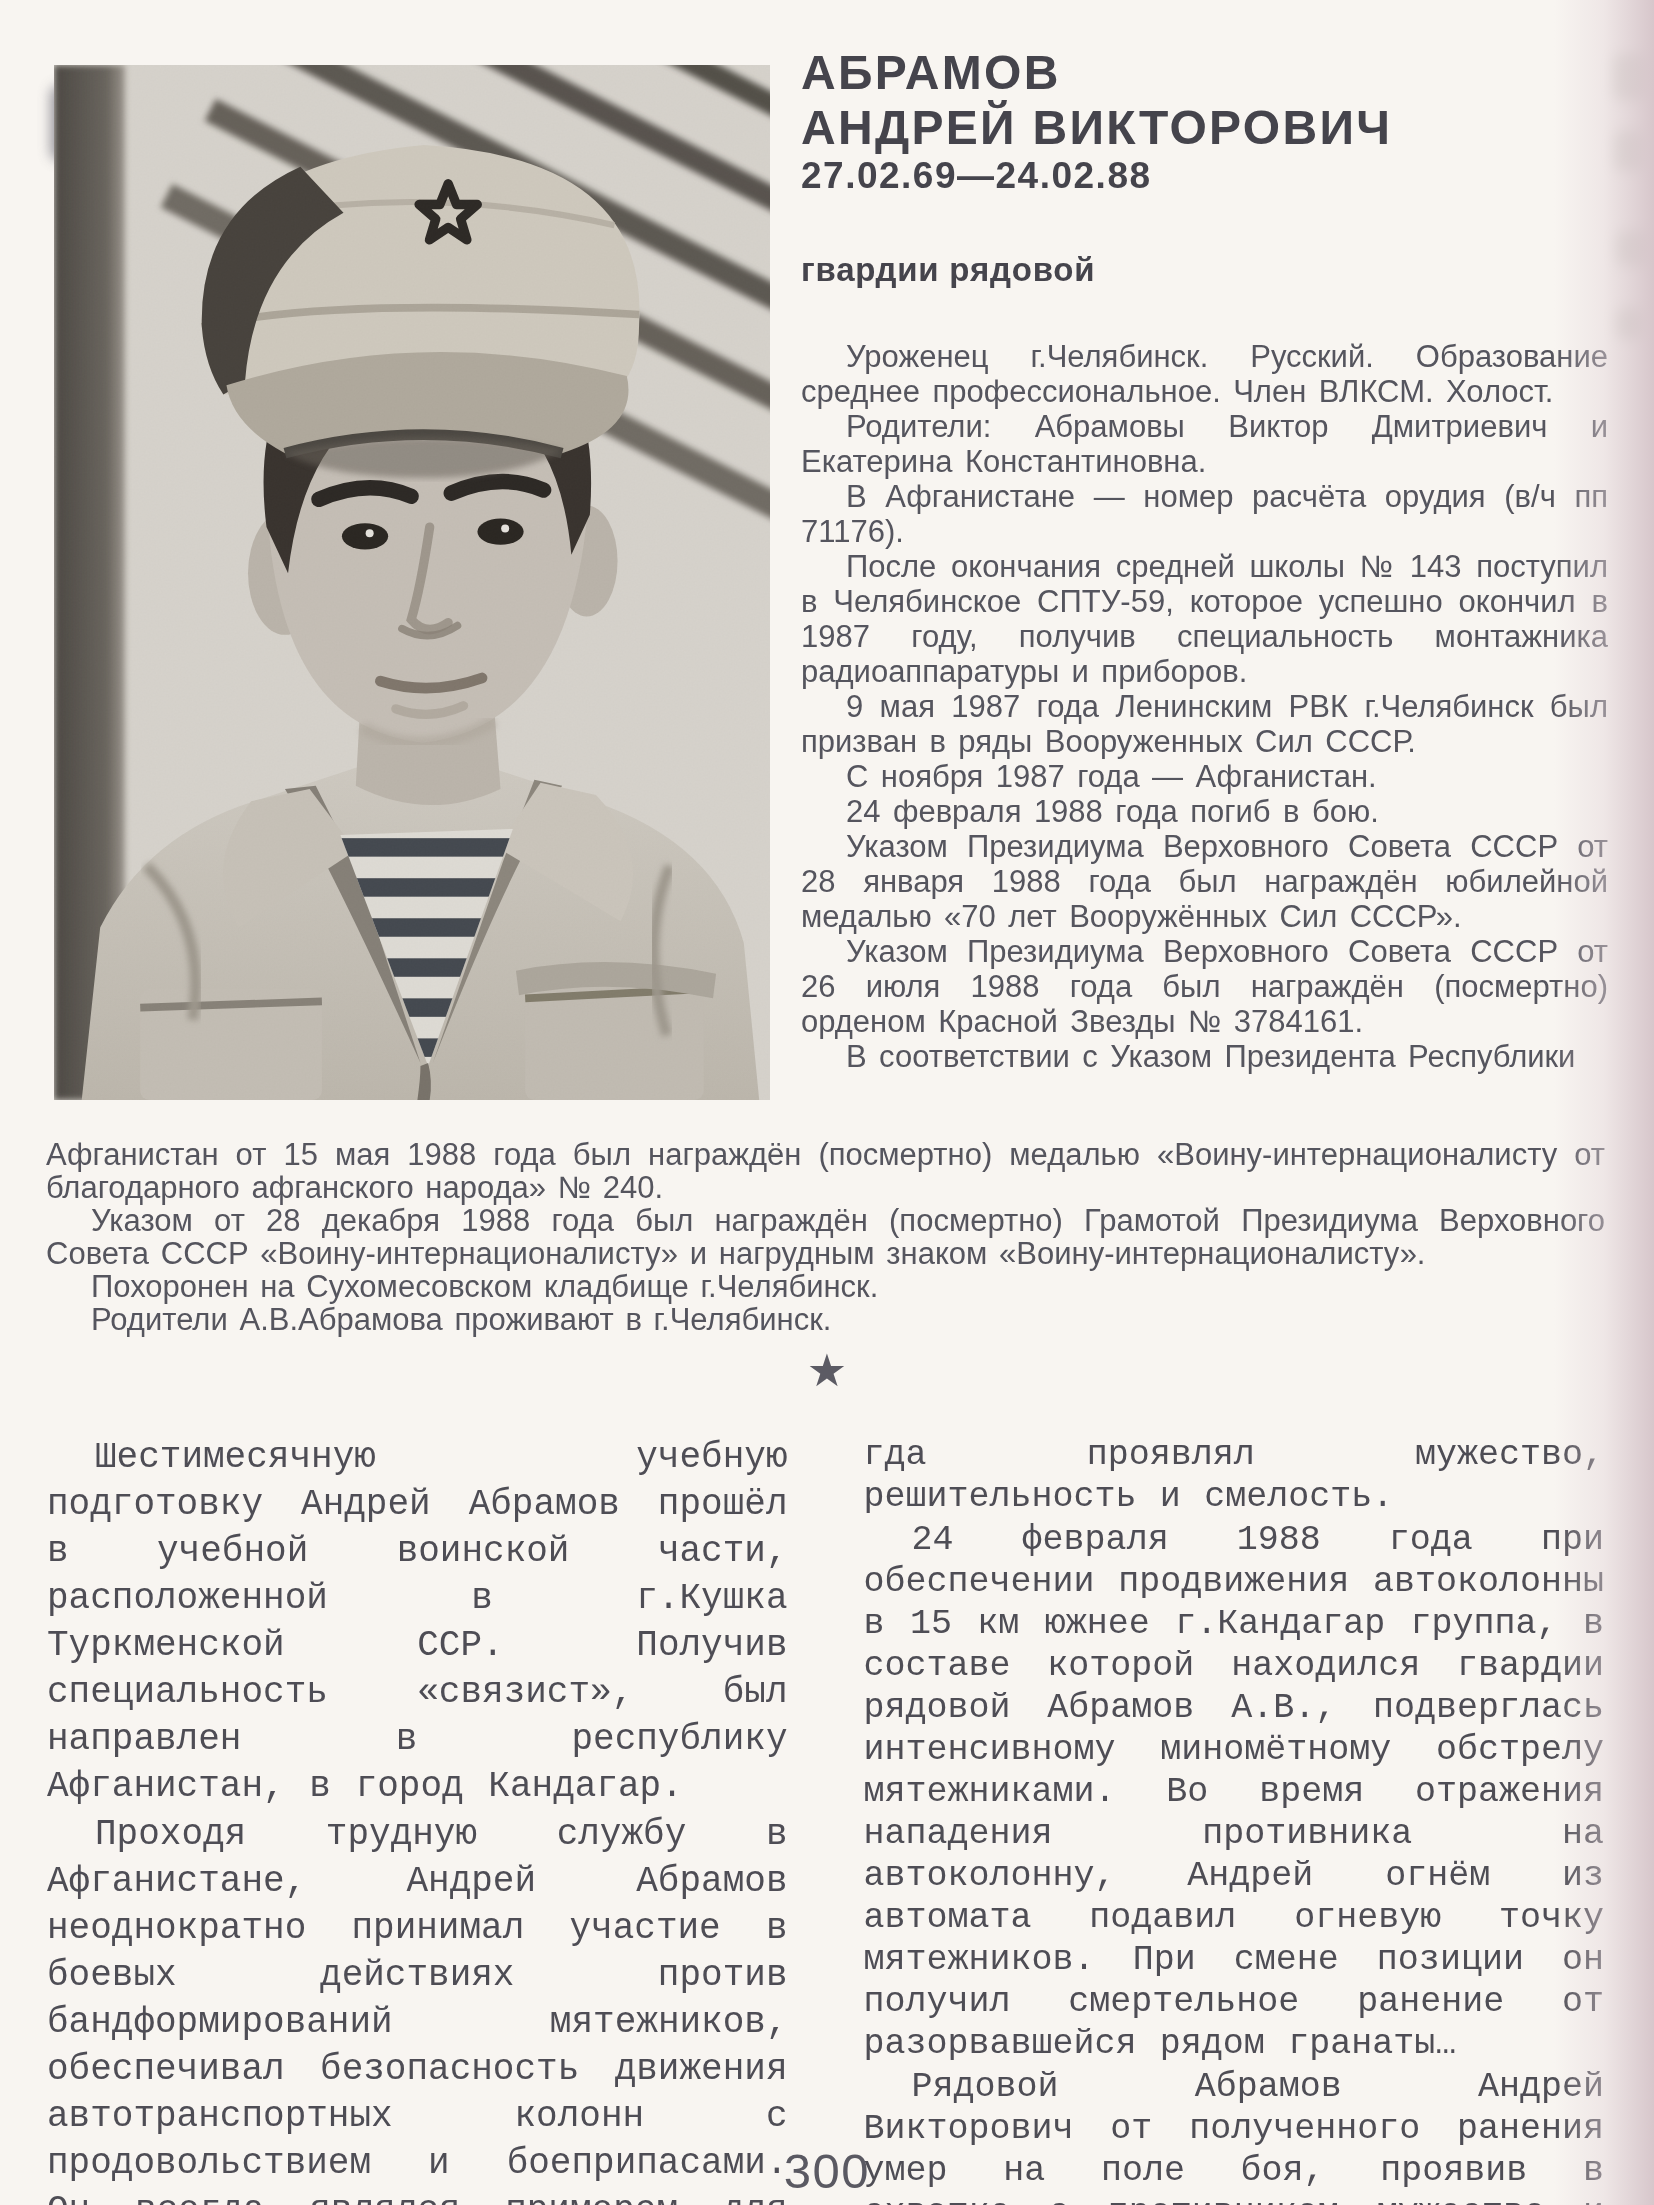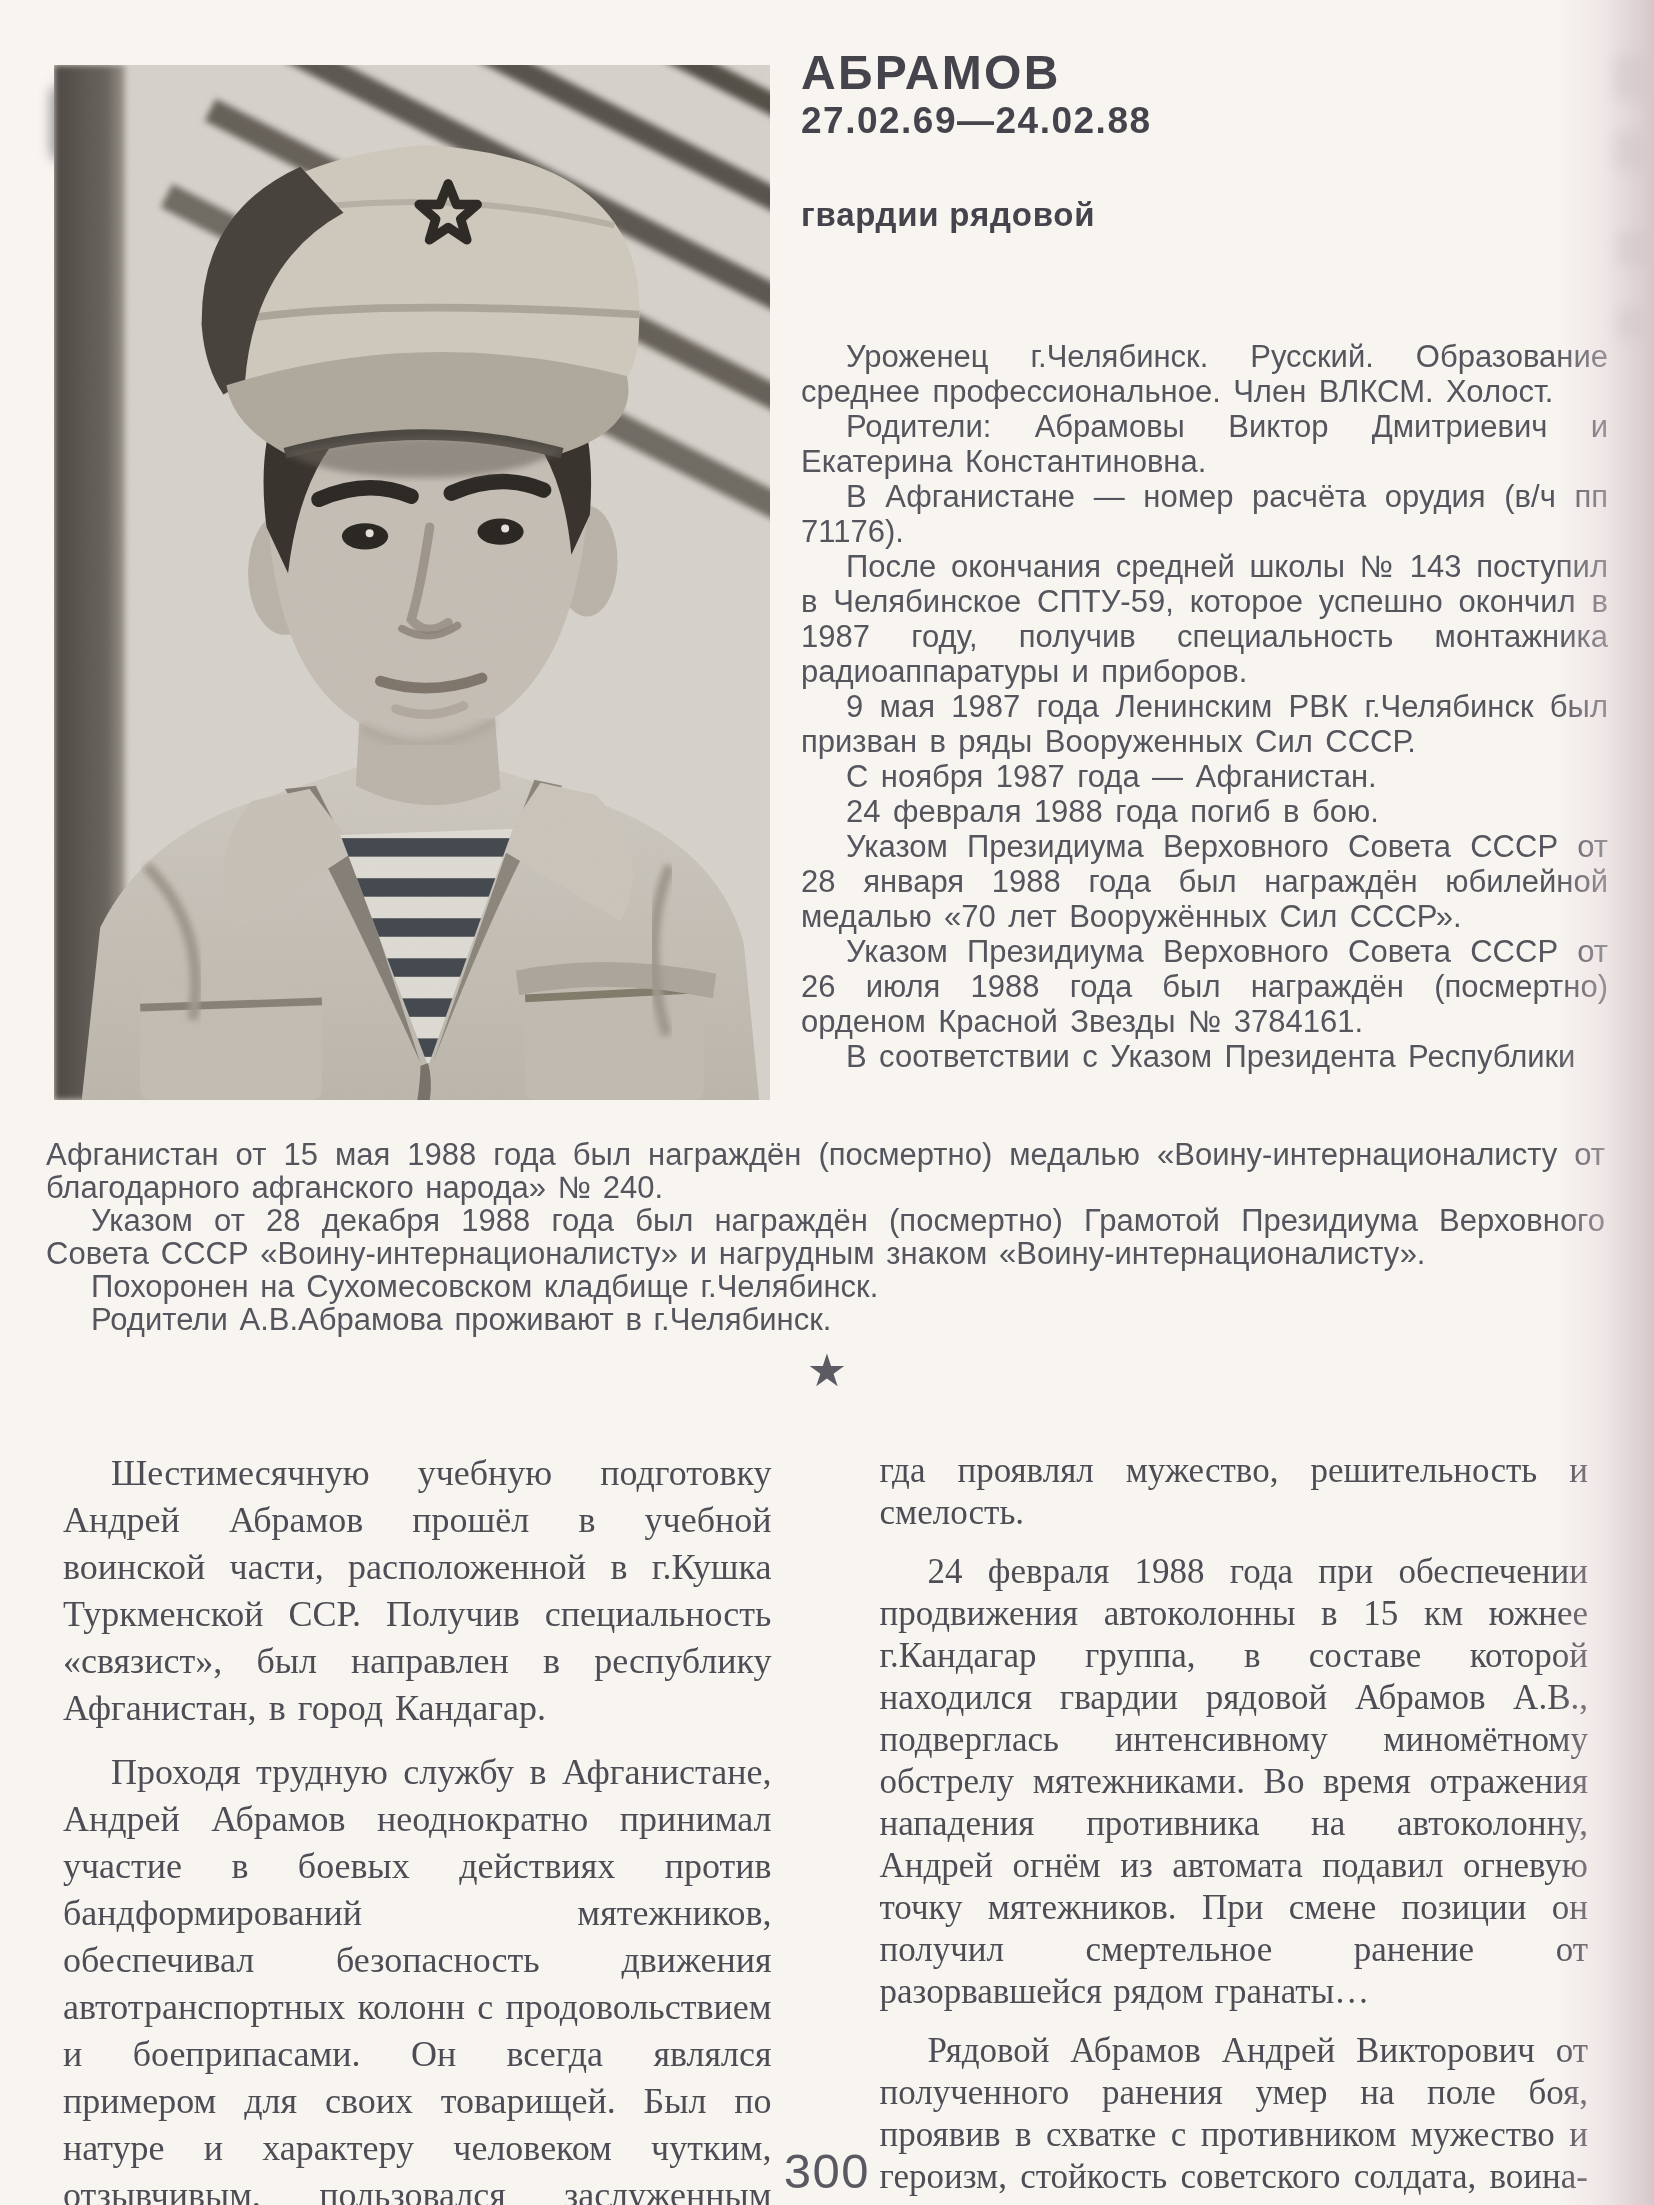--- a/index.html
+++ b/index.html
@@ -67,21 +67,21 @@
   
   .story{
     position:absolute;left:46px;top:1433px;width:1559px;
     display:flex;gap:74px;
     font-family:"Liberation Serif", serif;color:#4e4d55;
     text-align:justify;
   }
   .story .col{flex:1;}
   .story .col-left{font-size:36px;line-height:47px;word-spacing:3.1px;}
   .story .col-right{font-size:35px;line-height:42px;word-spacing:2.3px;}
-  .story p{margin:17px;text-indent:48px;}
+  .story p{margin:1px;text-indent:48px;font-family:Liberation Mono, monospace;}
   .story p.noindent{text-indent:0;}
   
   .page-number{
     position:absolute;left:0;top:2143px;width:100%;
     text-align:center;font-size:49px;letter-spacing:1.5px;color:#5a5962;
   }
 </style>
 </head>
 <body>
 
@@ -217,20 +217,21 @@
 
         <path d="M150 252 Q240 232 330 250 Q300 268 240 268 Q180 268 150 252 Z" fill="#6e675f" opacity=".55" filter="url(#soft)"></path>
       </g>
 
       <rect x="0" y="0" width="465" height="672" filter="url(#grain)" fill="#000" opacity=".05"></rect>
     </svg>
   </figure>
 
   <div class="header">
     <div class="surname">АБРАМОВ</div>
+    <div class="name">АНДРЕЙ ВИКТОРОВИЧ</div>
     <div class="dates">27.02.69—24.02.88</div>
     <div class="rank">гвардии рядовой</div>
   </div>
 
   <div class="bio">
     <p>Уроженец г.Челябинск. Русский. Образование среднее профессиональное. Член ВЛКСМ. Холост.</p>
     <p>Родители: Абрамовы Виктор Дмитриевич и Екатерина Константиновна.</p>
     <p>В Афганистане — номер расчёта орудия (в/ч пп 71176).</p>
     <p>После окончания средней школы № 143 поступил в Челябинское СПТУ-59, которое успешно окончил в 1987 году, получив специальность монтажника радиоаппаратуры и приборов.</p>
     <p>9 мая 1987 года Ленинским РВК г.Челябинск был призван в ряды Вооруженных Сил СССР.</p>

